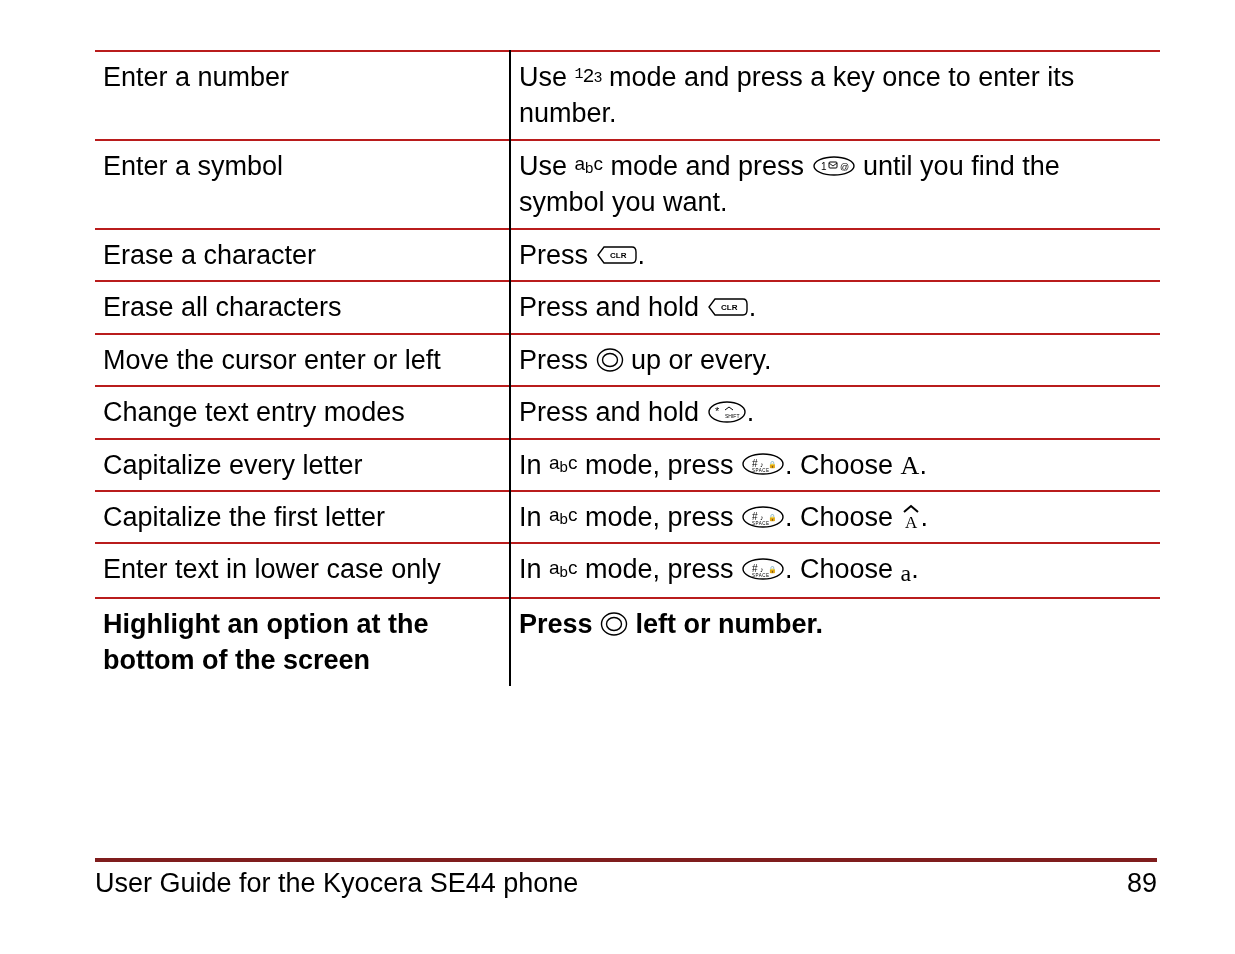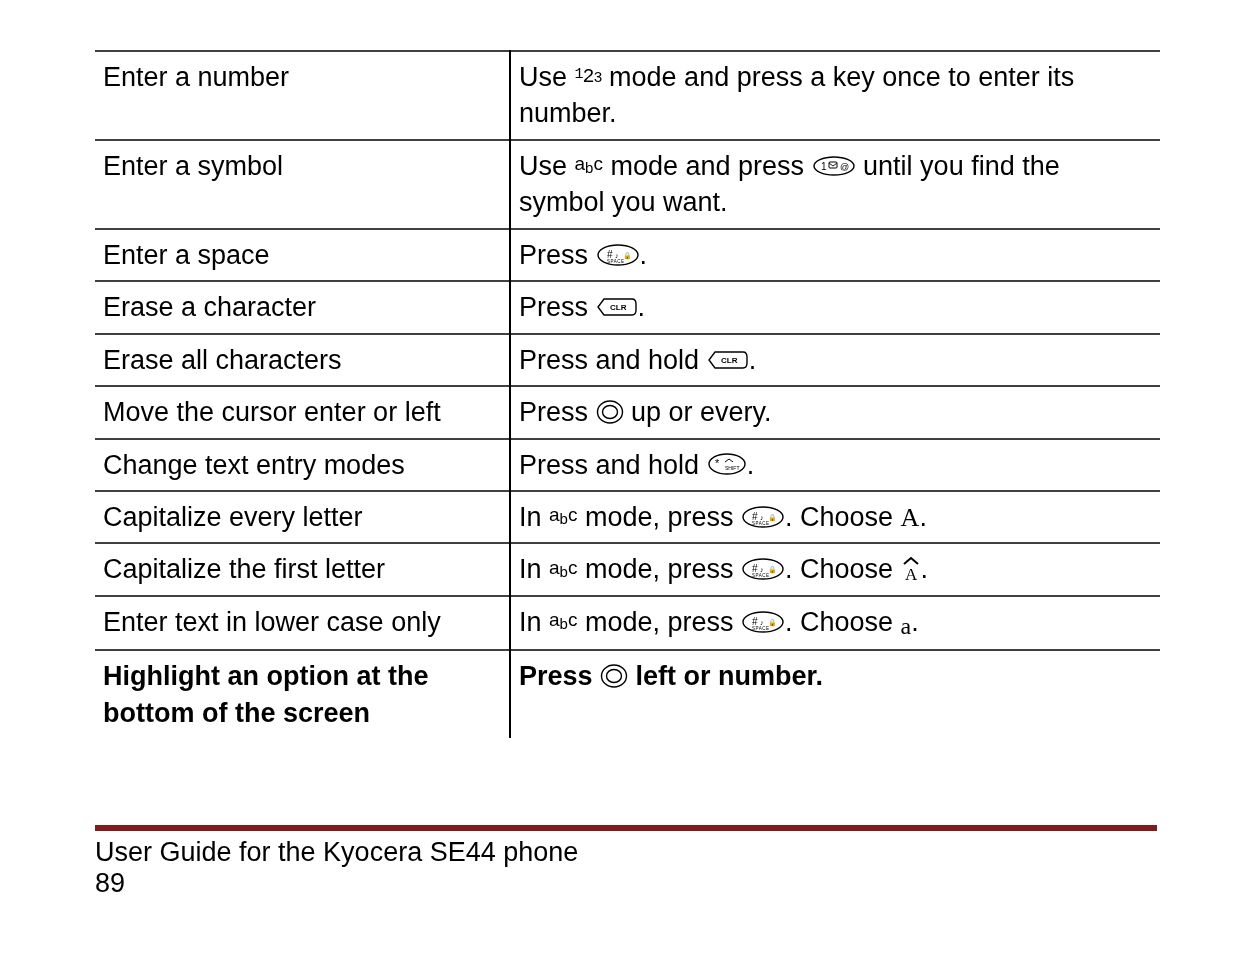--- a/index.html
+++ b/index.html
@@ -16,21 +16,21 @@
     }
     table.textentry {
       width: 100%;
       border-collapse: collapse;
       font-size: 27px;
       line-height: 1.35;
     }
     table.textentry td {
       padding: 7px 10px 7px 8px;
       vertical-align: top;
-      border-top: 2px solid #404040;
+      border-top: 2px solid #b91c1c;
     }
     table.textentry tr:last-child td {
       border-bottom: none;
       font-weight: bold;
     }
     td.col-left {
       width: 415px;
       border-right: 2px solid #000;
     }
     td.col-right {
@@ -66,26 +66,25 @@
     .choose-small-a {
       font-family: "Times New Roman", Times, serif;
       font-size: 24px;
       vertical-align: -3px;
     }
     .footer {
       position: absolute;
       left: 95px;
       right: 78px;
       bottom: 55px;
-      border-top: 6px solid #7f1d1d;
+      border-top: 4px solid #7f1d1d;
       padding-top: 6px;
       font-size: 27px;
       display: flex;
       justify-content: space-between;
-      flex-direction: column;
     }
     svg { display: inline-block; }
   </style>
 </head>
 <body>
 
 <svg width="0" height="0" style="position:absolute">
   <defs>
     <g id="svg-key-space">
       <ellipse cx="22" cy="11" rx="20" ry="10" fill="none" stroke="#000" stroke-width="1.4"></ellipse>
@@ -127,26 +126,20 @@
     <tbody id="tbody">
         <tr>
           <td class="col-left">Enter a number</td>
           <td class="col-right"><span>Use </span><span class="inline-icon mode123"><span class="d1">1</span><span class="d2">2</span><span class="d3">3</span></span><span> mode and press a key once to enter its number.</span></td>
         </tr>
         <tr>
           <td class="col-left">Enter a symbol</td>
           <td class="col-right"><span>Use </span><span class="inline-icon abc"><span class="la">a</span><span class="lb">b</span><span class="lc">c</span></span><span> mode and press </span><span class="inline-icon"><svg width="44" height="20">
                 <use href="#svg-key-1-sym"></use>
               </svg></span><span> until you find the symbol you want.</span></td>
-        </tr>
-        <tr>
-          <td class="col-left">Enter a space</td>
-          <td class="col-right"><span>Press </span><span class="inline-icon"><svg width="44" height="22">
-                <use href="#svg-key-space"></use>
-              </svg></span><span>.</span></td>
         </tr>
         <tr>
           <td class="col-left">Erase a character</td>
           <td class="col-right"><span>Press </span><span class="inline-icon"><svg width="42" height="22">
                 <use href="#svg-key-clr"></use>
               </svg></span><span>.</span></td>
         </tr>
         <tr>
           <td class="col-left">Erase all characters</td>
           <td class="col-right"><span>Press and hold </span><span class="inline-icon"><svg width="42" height="22">

